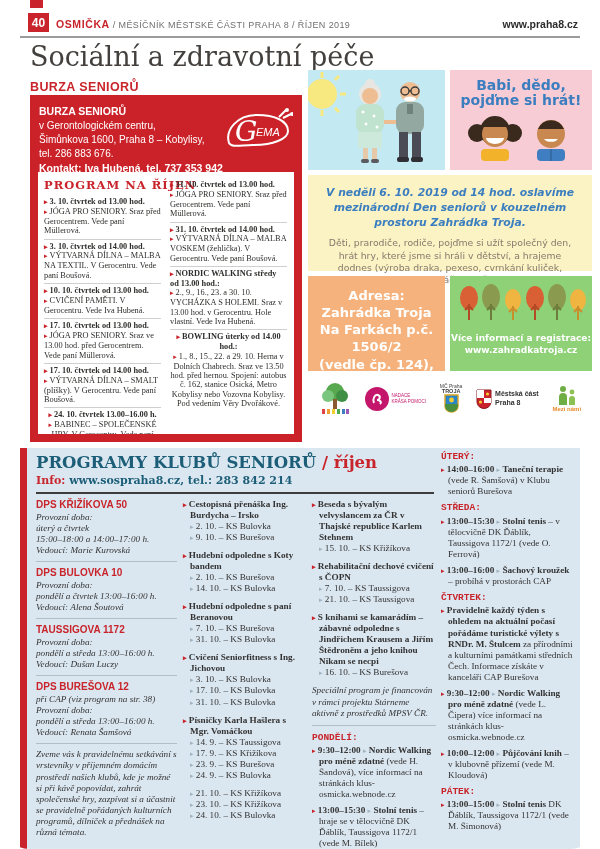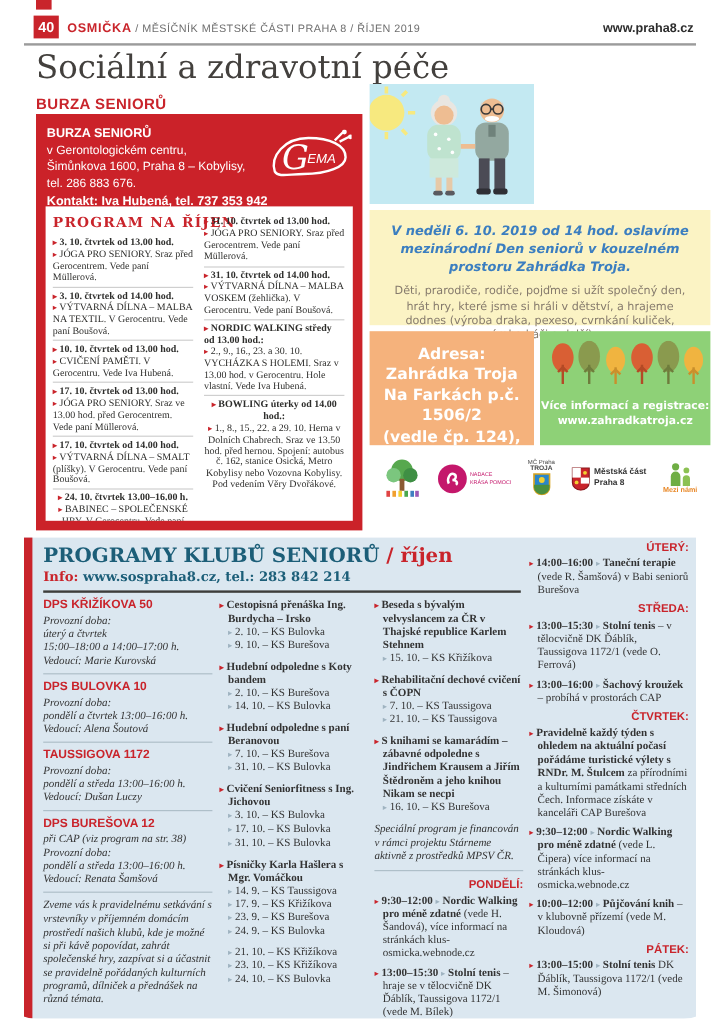--- a/index.html
+++ b/index.html
@@ -85,22 +85,22 @@
   .locname{margin:0 0 1px 0;font-family:"Liberation Sans",sans-serif;font-weight:bold;
            font-size:10px;color:#c9242b;}
   .locline{margin:0;font-style:italic;}
   .intro{margin:2px 0 0 0;font-style:italic;}
   .ev{margin-bottom:7px;}
   .evname{margin:0;font-weight:bold;padding-left:7px;text-indent:-7px;}
   .evdate{margin:0;padding-left:7px;}
   .note{margin:2px 0 6px 0;font-style:italic;border-bottom:1px solid #aebfc9;padding-bottom:6px;}
   .regt{margin:0 0 4px 0;font-family:"Liberation Sans",sans-serif;font-weight:bold;
         font-size:10px;color:#c9242b;line-height:1.25;}
-  .day{margin:5px 0 2px 0;font-family:Liberation Sans, sans-serif;font-weight:bold;
-       font-size:9.5px;color:#c9242b;text-align:right;}
+  .day{margin:5px 0 2px 0;font-family:Liberation Mono, monospace;font-weight:bold;
+       font-size:9.5px;color:#c9242b;}
   .day.first{margin-top:0;}
   .act{margin:0 0 5px 0;padding-left:7px;text-indent:-7px;}
 </style>
 </head>
 <body>
 
 <div class="page">
 
   <div class="top-tab"></div>
   <div class="pagenum">40</div>
@@ -217,20 +217,38 @@
           <ellipse cx="102" cy="29" rx="6" ry="2.4" fill="#ffffff"></ellipse>
           <rect x="88" y="32" width="28" height="32" rx="9" fill="#93a8a0"></rect>
           <rect x="99" y="34" width="6" height="10" fill="#6f827b"></rect>
           <rect x="91" y="62" width="9" height="26" fill="#4b4b55"></rect>
           <rect x="104" y="62" width="9" height="26" fill="#4b4b55"></rect>
           <rect x="89" y="87" width="12" height="5" rx="2" fill="#2f2f35"></rect>
           <rect x="103" y="87" width="12" height="5" rx="2" fill="#2f2f35"></rect>
           <line x1="76" y1="52" x2="88" y2="52" stroke="#eebd92" stroke-width="4"></line>
         </svg>
       </div>
+      <div class="panel-pink">
+        <p class="ad-headline">Babi, dědo,</p>
+        <p class="ad-headline">pojďme si hrát!</p>
+        <svg width="132" height="52" viewBox="0 0 132 52">
+          <circle cx="22" cy="24" r="9" fill="#3a2a1e"></circle>
+          <circle cx="58" cy="24" r="9" fill="#3a2a1e"></circle>
+          <circle cx="40" cy="22" r="15" fill="#3a2a1e"></circle>
+          <circle cx="40" cy="25" r="13" fill="#c98850"></circle>
+          <path d="M27 18 a14 14 0 0 1 26 0 z" fill="#3a2a1e"></path>
+          <path d="M31 29 a9 6 0 0 0 18 0 z" fill="#ffffff"></path>
+          <rect x="26" y="40" width="28" height="12" rx="4" fill="#f2b32a"></rect>
+          <circle cx="96" cy="25" r="14" fill="#c98850"></circle>
+          <path d="M83 20 a14 14 0 0 1 26 0 z" fill="#3a2a1e"></path>
+          <path d="M89 30 a8 5.5 0 0 0 14 0 z" fill="#ffffff"></path>
+          <rect x="82" y="40" width="28" height="12" rx="4" fill="#3f7fc1"></rect>
+          <line x1="96" y1="40" x2="96" y2="52" stroke="#356ca5" stroke-width="2"></line>
+        </svg>
+      </div>
     </div>
     <div class="panel-yellow">
       <p class="ad-invite">V neděli 6. 10. 2019 od 14 hod. oslavíme mezinárodní Den seniorů v kouzelném prostoru Zahrádka Troja.</p>
       <p class="ad-invite-body">Děti, prarodiče, rodiče, pojďme si užít společný den, hrát hry, které jsme si hráli v dětství, a hrajeme dodnes (výroba draka, pexeso, cvrnkání kuliček, výroba káči a další).</p>
     </div>
     <div class="ad-row">
       <div class="panel-orange">
         <div>Adresa:</div>
         <div>Zahrádka Troja</div>
         <div>Na Farkách p.č. 1506/2</div>
@@ -424,21 +442,21 @@
         <p class="evdate"><span class="ar lt">▸</span> <span>16. 10. – KS Burešova</span></p>
       </div>
       <p class="note">Speciální program je financován v rámci projektu Stárneme aktivně z prostředků MPSV ČR.</p>
       <p class="day first">PONDĚLÍ:</p>
       <p class="act"><span class="ar">▸</span> <b>9:30–12:00</b> <span class="ar lt">▸</span> <b>Nordic Walking pro méně zdatné</b> <span>(vede H. Šandová), více informací na stránkách klus-osmicka.webnode.cz</span></p>
       <p class="act"><span class="ar">▸</span> <b>13:00–15:30</b> <span class="ar lt">▸</span> <b>Stolní tenis</b> <span>– hraje se v tělocvičně DK Ďáblík, Taussigova 1172/1 (vede M. Bílek)</span></p>
     </div>
 
     <div class="bcol bcol4">
       <p class="day first">ÚTERÝ:</p>
-      <p class="act"><span class="ar">▸</span> <b>14:00–16:00</b> <span class="ar lt">▸</span> <b>Taneční terapie</b> <span>(vede R. Šamšová) v Babi seniorů Burešova</span></p>
+      <p class="act"><span class="ar">▸</span> <b>14:00–16:00</b> <span class="ar lt">▸</span> <b>Taneční terapie</b> <span>(vede R. Šamšová) v Klubu seniorů Burešova</span></p>
       <p class="day">STŘEDA:</p>
       <p class="act"><span class="ar">▸</span> <b>13:00–15:30</b> <span class="ar lt">▸</span> <b>Stolní tenis</b> <span>– v tělocvičně DK Ďáblík, Taussigova 1172/1 (vede O. Ferrová)</span></p>
       <p class="act"><span class="ar">▸</span> <b>13:00–16:00</b> <span class="ar lt">▸</span> <b>Šachový kroužek</b> <span>– probíhá v prostorách CAP</span></p>
       <p class="day">ČTVRTEK:</p>
       <p class="act"><span class="ar">▸</span> <b>Pravidelně každý týden s ohledem na aktuální počasí pořádáme turistické výlety s RNDr. M. Štulcem</b> <span>za přírodními a kulturními památkami středních Čech. Informace získáte v kanceláři CAP Burešova</span></p>
       <p class="act"><span class="ar">▸</span> <b>9:30–12:00</b> <span class="ar lt">▸</span> <b>Nordic Walking pro méně zdatné</b> <span>(vede L. Čipera) více informací na stránkách klus-osmicka.webnode.cz</span></p>
       <p class="act"><span class="ar">▸</span> <b>10:00–12:00</b> <span class="ar lt">▸</span> <b>Půjčování knih</b> <span>– v klubovně přízemí (vede M. Kloudová)</span></p>
       <p class="day">PÁTEK:</p>
       <p class="act"><span class="ar">▸</span> <b>13:00–15:00</b> <span class="ar lt">▸</span> <b>Stolní tenis</b> <span>DK Ďáblík, Taussigova 1172/1 (vede M. Šimonová)</span></p>
     </div>

